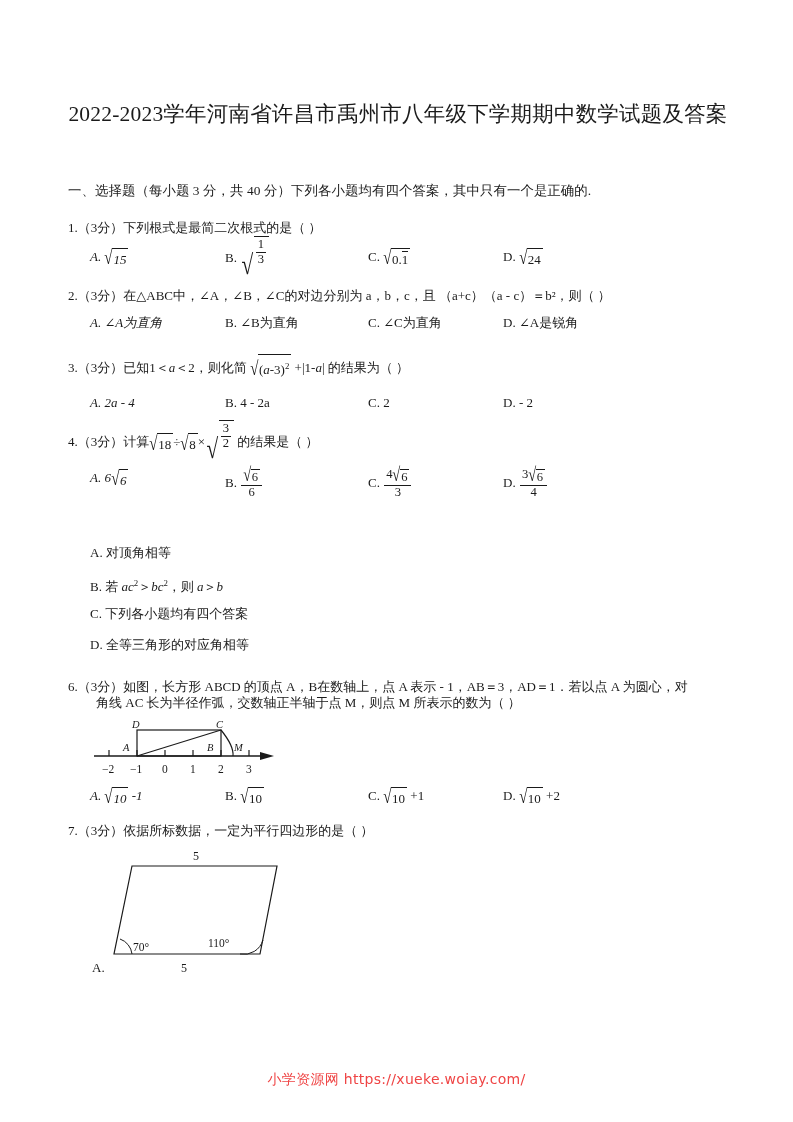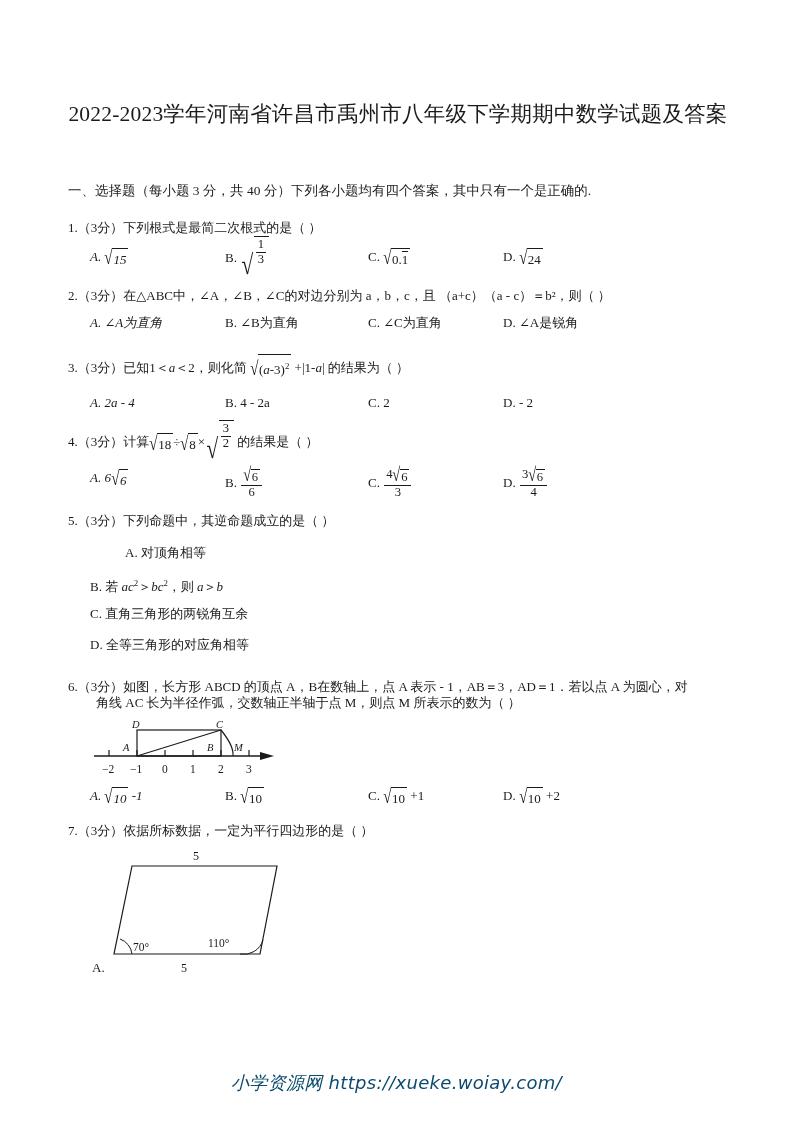--- a/index.html
+++ b/index.html
@@ -147,25 +147,24 @@
     left: 92px;
     top: 960px;
     font-size: 13px;
   }
   .footer {
     position: absolute;
     left: 0;
     top: 1071px;
     width: 793px;
     text-align: center;
-    font-size: 18px;
-    color: #0c4a6e;
+    font-size: 14px;
+    color: #ef4444;
     font-family: "DejaVu Sans", "Liberation Sans", sans-serif;
     letter-spacing: 0.3px;
-    font-style: italic;
   }
 </style>
 </head>
 <body>
 
 <div class="page">
 
   <div class="doc-title">2022-2023学年河南省许昌市禹州市八年级下学期期中数学试题及答案</div>
 
   <div class="section-head">一、选择题（每小题 3 分，共 40 分）下列各小题均有四个答案，其中只有一个是正确的.</div>
@@ -227,31 +226,28 @@
     <div class="opt c3">
       <span>C.</span>
       <span class="frac"><span class="num">4<span class="rad"><span class="sign">√</span><span class="bar">6</span></span></span><span class="den">3</span></span>
     </div>
     <div class="opt c4">
       <span>D.</span>
       <span class="frac"><span class="num">3<span class="rad"><span class="sign">√</span><span class="bar">6</span></span></span><span class="den">4</span></span>
     </div>
   </div>
 
-  <div class="q" style="top:511px;">
-    <span>5</span><span>.</span><span>（3分）</span><span>下列命题中，其逆命题成立的是（      ）</span>
-  </div>
-  <div class="opt-stack" style="top:540px;margin-left:35px;">
+  <div class="opt-stack" style="top:540px;">
     <span>A.</span> <span>对顶角相等</span>
   </div>
   <div class="opt-stack" style="top:570px;">
     <span>B.</span> 若 <span class="ital">ac</span><sup class="expn">2</sup>＞<span class="ital">bc</span><sup class="expn">2</sup>，则 <span class="ital">a</span>＞<span class="ital">b</span>
   </div>
   <div class="opt-stack" style="top:601px;">
-    <span>C.</span> <span>直角三角形的两锐角互余</span>
+    <span>C.</span> <span>下列各小题均有四个答案</span>
   </div>
   <div class="opt-stack" style="top:632px;">
     <span>D.</span> <span>全等三角形的对应角相等</span>
   </div>
 
   <div class="q" style="top:666px;margin-top:11px;">
     <span>6</span><span>.</span><span>（3分）</span><span>如图，长方形 ABCD 的顶点 A，B在数轴上，点 A 表示 - 1，AB＝3，AD＝1．若以点 A 为圆心，对</span>
   </div>
   <div class="q-cont" style="top:693px;">
     <span>角线 AC 长为半径作弧，交数轴正半轴于点 M，则点 M 所表示的数为（      ）</span>

